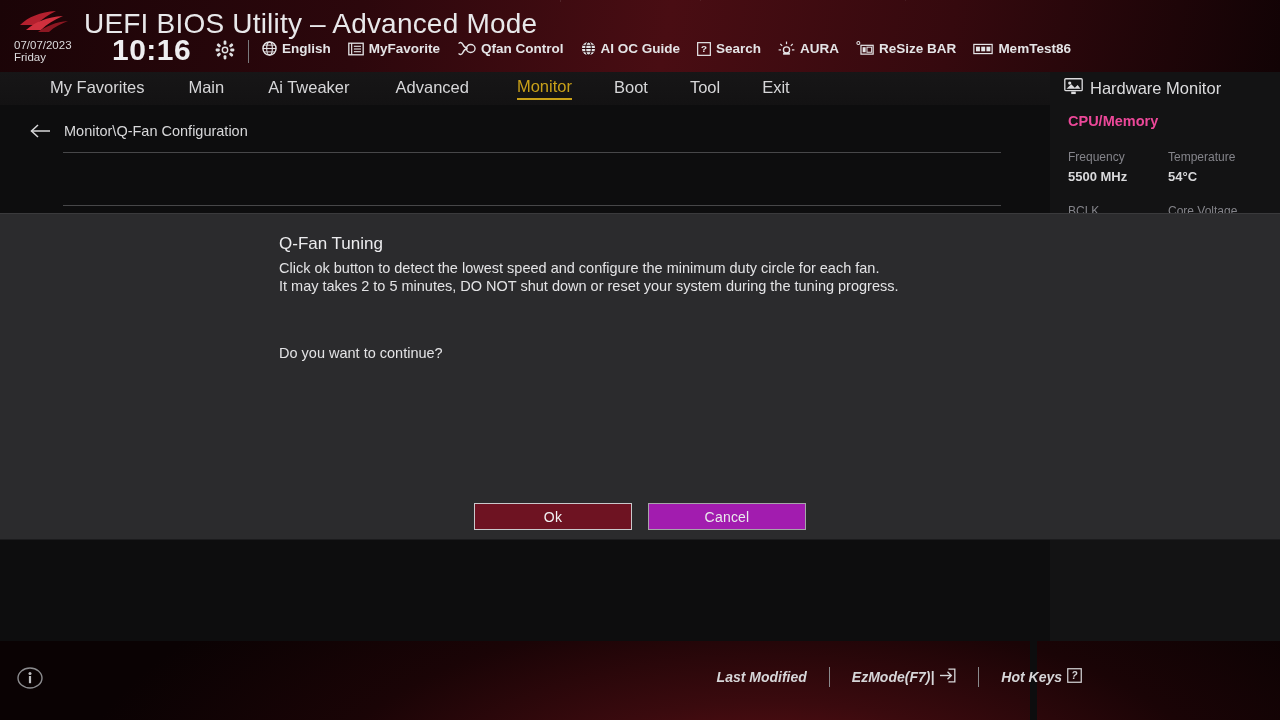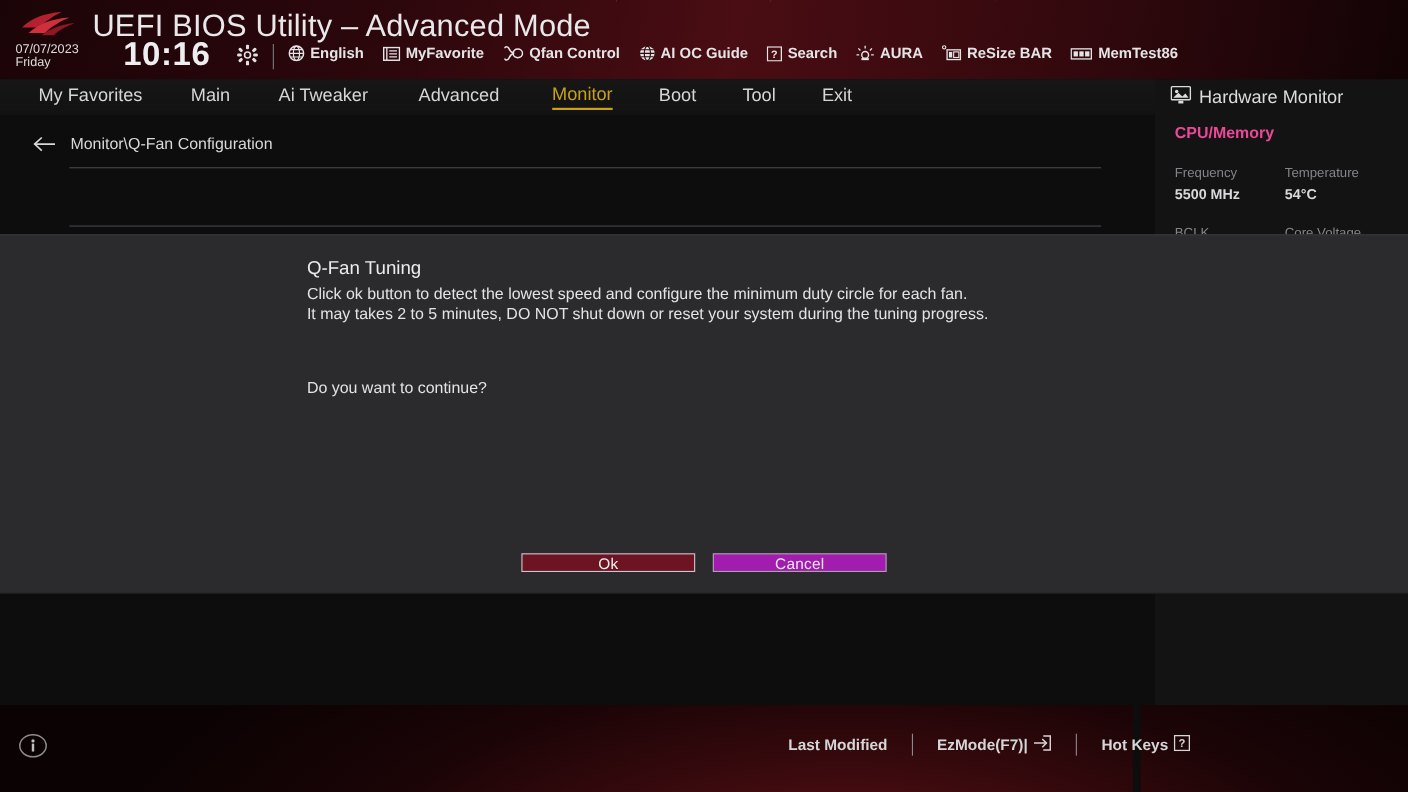--- a/index.html
+++ b/index.html
@@ -153,21 +153,21 @@
   .hw-key {
     font-size: 12px; color: #84848a; line-height: 19px;
   }
   .hw-val {
     font-size: 13px; color: #d9d9db; line-height: 20px; font-weight: bold;
   }
   .hw-val.accent { color: #17b8a8; }
 
   
   #bottombar {
-    position: absolute; left: 0; top: 641px; width: 1122px; height: 79px;
+    position: absolute; left: 0; top: 641px; width: 1122px; height: 79px; font-style: italic;
   }
   #bb-items {
     position: absolute; right: 18px; top: 26px;
     display: flex; align-items: center; gap: 0;
   }
   .bb-item {
     font-size: 14px; font-weight: bold; color: #d6d6d8;
     display: flex; align-items: center; gap: 5px;
     padding: 0 22px; white-space: nowrap;
   }
@@ -191,21 +191,21 @@
   #modal-body p { margin-bottom: 0; }
   #modal-question {
     position: absolute; left: 279px; top: 131px;
     font-size: 14.5px; color: #e3e3e5;
   }
   #modal-buttons {
     position: absolute; left: 0; top: 289px; width: 1280px;
     display: flex; justify-content: center; gap: 16px;
   }
   .mbtn {
-    width: 158px; height: 17px;
+    width: 158px; height: 27px;
     display: flex; align-items: center; justify-content: center;
     font-size: 14px; letter-spacing: .2px;
   }
   .mbtn.primary {
     background: #6e1322; border: 1px solid #c9c9cc; color: #f2f2f4;
   }
   .mbtn.secondary {
     background: #a21caf; border: 1px solid #a6a6a9; color: #eaeaec;
   }
 </style>
@@ -352,21 +352,21 @@
             <rect x="14.2" y="5" width="4.2" height="5" fill="#e4e4e6"></rect>
           </svg>
         </span>
         <span>MemTest86</span>
       </div>
 
     </div>
   </div>
 
   <div id="menubar">
-    <div class="menu-item" style="margin-left:35px">My Favorites</div>
+    <div class="menu-item" style="margin-left:50px">My Favorites</div>
     <div class="menu-item" style="margin-left:44px">Main</div>
     <div class="menu-item" style="margin-left:44px">Ai Tweaker</div>
     <div class="menu-item" style="margin-left:46px">Advanced</div>
     <div class="menu-item active" style="margin-left:48px">Monitor</div>
     <div class="menu-item" style="margin-left:42px">Boot</div>
     <div class="menu-item" style="margin-left:42px">Tool</div>
     <div class="menu-item" style="margin-left:42px">Exit</div>
   </div>
 
   <div id="content">

